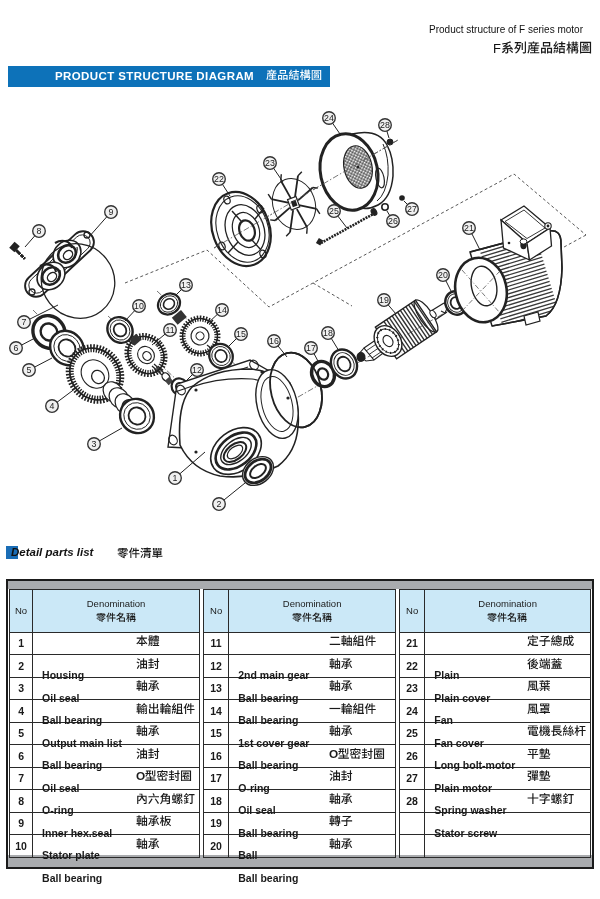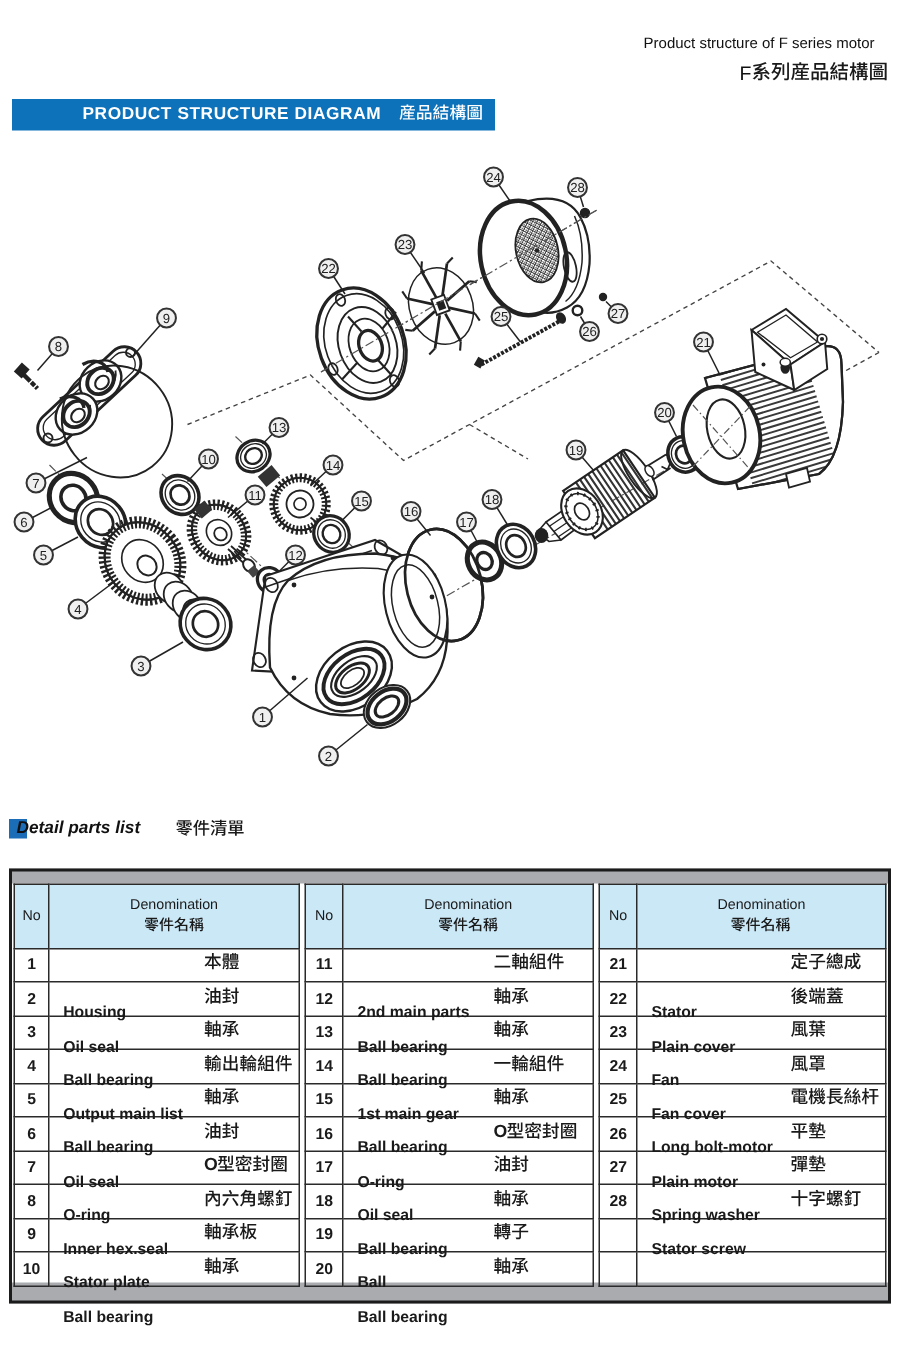--- a/index.html
+++ b/index.html
@@ -497,21 +497,21 @@
                 <use href="#g96f6" transform="translate(0.0,8.0) scale(0.1,-0.1)" fill="#1a1a1a"></use>
                 <use href="#g4ef6" transform="translate(10.0,8.0) scale(0.1,-0.1)" fill="#1a1a1a"></use>
                 <use href="#g540d" transform="translate(20.0,8.0) scale(0.1,-0.1)" fill="#1a1a1a"></use>
                 <use href="#g7a31" transform="translate(30.0,8.0) scale(0.1,-0.1)" fill="#1a1a1a"></use>
               </svg></td>
           </tr>
 <tr style="height:22px">
             <td class="no">11</td>
             <td>
               <div class="den">
-                <span class="en">2nd main parts</span>
+                <span class="en">2nd main gear</span>
                 <span class="cn"><svg width="48" height="14" viewBox="0 0 48 14" style="display:inline-block;vertical-align:middle;overflow:visible">
                     <use href="#g4e8c" transform="translate(0.0,9.2) scale(0.118,-0.118)" fill="#1a1a1a"></use>
                     <use href="#g8ef8" transform="translate(11.8,9.2) scale(0.118,-0.118)" fill="#1a1a1a"></use>
                     <use href="#g7d44" transform="translate(23.6,9.2) scale(0.118,-0.118)" fill="#1a1a1a"></use>
                     <use href="#g4ef6" transform="translate(35.4,9.2) scale(0.118,-0.118)" fill="#1a1a1a"></use>
                   </svg></span>
               </div>
             </td>
           </tr>
 <tr style="height:23px">
@@ -535,21 +535,21 @@
                     <use href="#g8ef8" transform="translate(0.0,9.2) scale(0.118,-0.118)" fill="#1a1a1a"></use>
                     <use href="#g627f" transform="translate(11.8,9.2) scale(0.118,-0.118)" fill="#1a1a1a"></use>
                   </svg></span>
               </div>
             </td>
           </tr>
 <tr style="height:23px">
             <td class="no">14</td>
             <td>
               <div class="den">
-                <span class="en">1st main gear</span>
+                <span class="en">1st cover gear</span>
                 <span class="cn"><svg width="48" height="14" viewBox="0 0 48 14" style="display:inline-block;vertical-align:middle;overflow:visible">
                     <use href="#g4e00" transform="translate(0.0,9.2) scale(0.118,-0.118)" fill="#1a1a1a"></use>
                     <use href="#g8f2a" transform="translate(11.8,9.2) scale(0.118,-0.118)" fill="#1a1a1a"></use>
                     <use href="#g7d44" transform="translate(23.6,9.2) scale(0.118,-0.118)" fill="#1a1a1a"></use>
                     <use href="#g4ef6" transform="translate(35.4,9.2) scale(0.118,-0.118)" fill="#1a1a1a"></use>
                   </svg></span>
               </div>
             </td>
           </tr>
 <tr style="height:22px">
@@ -641,21 +641,21 @@
                 <use href="#g96f6" transform="translate(0.0,8.0) scale(0.1,-0.1)" fill="#1a1a1a"></use>
                 <use href="#g4ef6" transform="translate(10.0,8.0) scale(0.1,-0.1)" fill="#1a1a1a"></use>
                 <use href="#g540d" transform="translate(20.0,8.0) scale(0.1,-0.1)" fill="#1a1a1a"></use>
                 <use href="#g7a31" transform="translate(30.0,8.0) scale(0.1,-0.1)" fill="#1a1a1a"></use>
               </svg></td>
           </tr>
 <tr style="height:22px">
             <td class="no">21</td>
             <td>
               <div class="den">
-                <span class="en">Stator</span>
+                <span class="en">Plain</span>
                 <span class="cn"><svg width="48" height="14" viewBox="0 0 48 14" style="display:inline-block;vertical-align:middle;overflow:visible">
                     <use href="#g5b9a" transform="translate(0.0,9.2) scale(0.118,-0.118)" fill="#1a1a1a"></use>
                     <use href="#g5b50" transform="translate(11.8,9.2) scale(0.118,-0.118)" fill="#1a1a1a"></use>
                     <use href="#g7e3d" transform="translate(23.6,9.2) scale(0.118,-0.118)" fill="#1a1a1a"></use>
                     <use href="#g6210" transform="translate(35.4,9.2) scale(0.118,-0.118)" fill="#1a1a1a"></use>
                   </svg></span>
               </div>
             </td>
           </tr>
 <tr style="height:23px">

